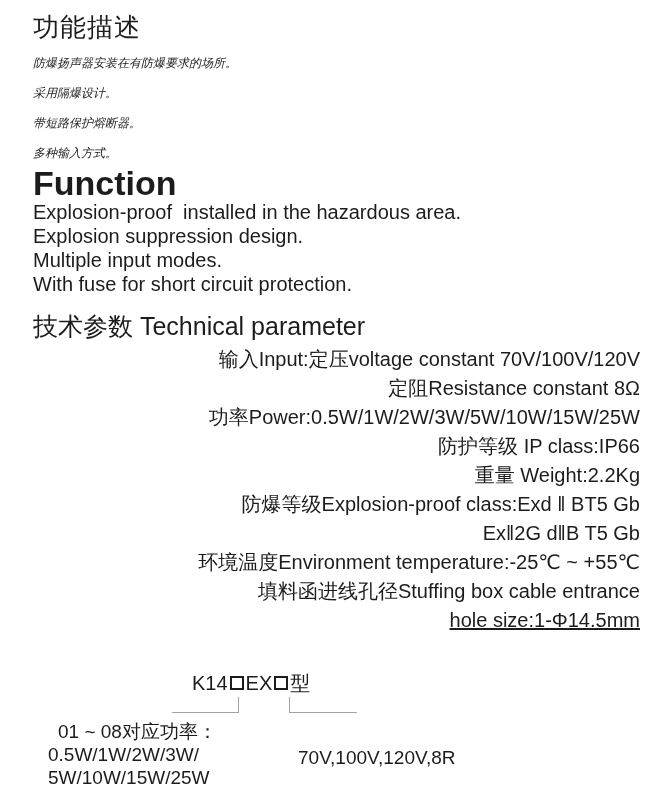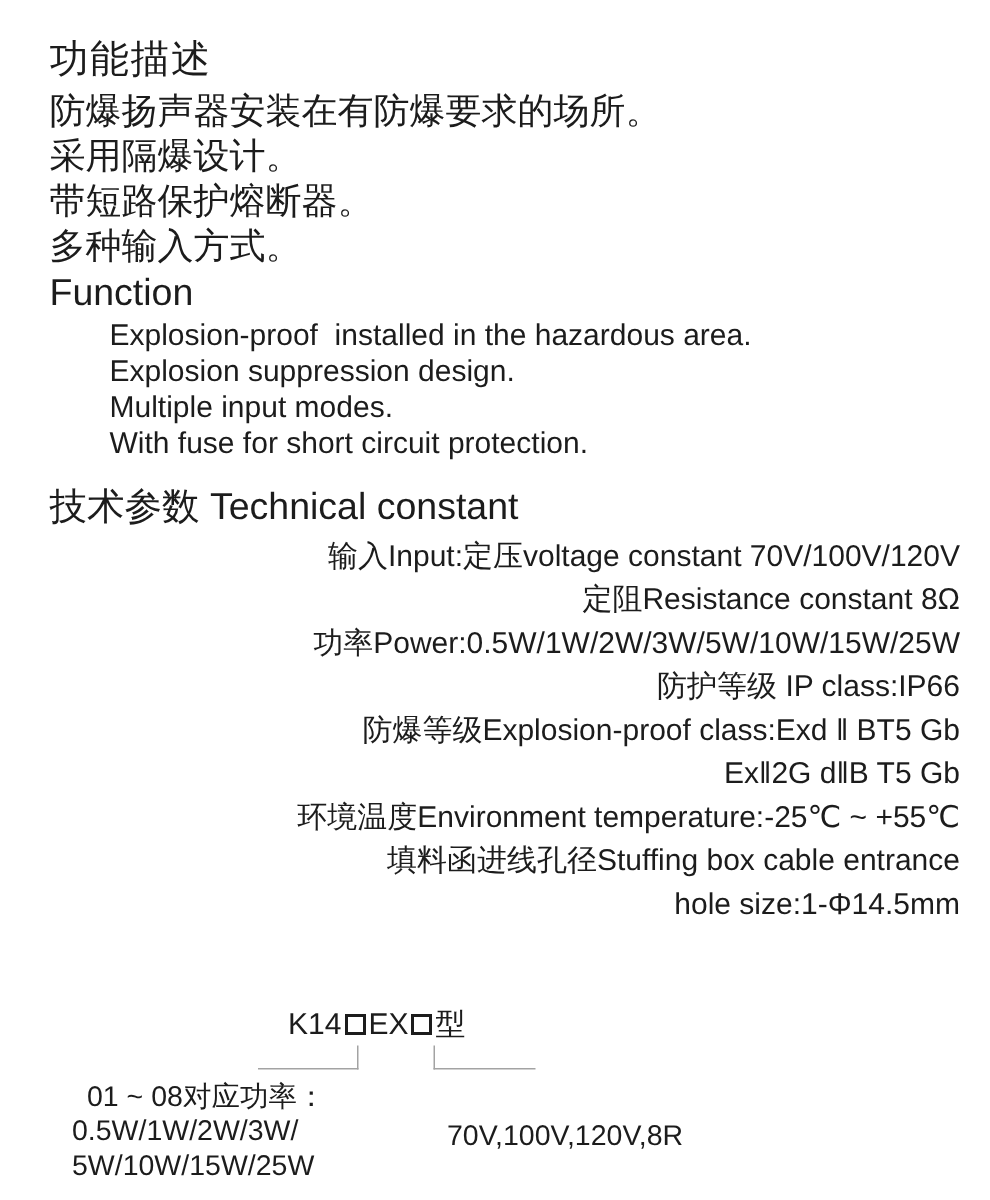--- a/index.html
+++ b/index.html
@@ -15,65 +15,65 @@
     color: #1c1c1c;
     font-family: "Liberation Sans", "DejaVu Sans", sans-serif;
     -webkit-font-smoothing: antialiased;
   }
   .content {
     padding: 8px 20px 0 33px;
   }
   .heading-cn {
     font-size: 26px;
     font-weight: normal;
-    margin: 16px 0 0 0;
+    margin: 4px 0 0 0;
     line-height: 30px;
     letter-spacing: 1px;
   }
   .heading-en {
-    font-size: 25px;
-    font-weight: normal;
+    font-size: 34px;
+    font-weight: bold;
     margin: 0;
     line-height: 30px;
   }
   .heading-tech {
     font-size: 25px;
     font-weight: normal;
     margin: 14px 0 0 0;
     line-height: 32px;
   }
   .cn-lines {
     margin-top: 6px;
   }
   .cn-lines .line {
-    font-size: 24px;
+    font-size: 12px;
     line-height: 30px;
+    font-style: italic;
   }
   .en-lines {
     margin-top: 2px;
-    margin-left: 40px;
   }
   .en-lines .line {
     font-size: 20px;
     line-height: 24px;
   }
   .tech-lines {
     margin-top: 3px;
   }
   .tech-lines .line {
     font-size: 20px;
     line-height: 29px;
     text-align: right;
   }
   .line {
     white-space: pre-wrap;
   }
   .indent-resistance { margin-left: 102px; }
   .indent-ex-class  { margin-left: 313px; }
-  .indent-hole-size { margin-left: 3px; }
+  .indent-hole-size { margin-left: 3px; text-decoration: underline; }
 
   
   .model-row {
     position: absolute;
     left: 192px;
     top: 672px;
     display: inline-flex;
     align-items: center;
     font-size: 20px;
     line-height: 22px;
@@ -135,26 +135,27 @@
   </div>
 
   <h1 class="heading-en">Function</h1>
   <div class="en-lines">
     <div class="line">Explosion-proof  installed in the hazardous area.</div>
     <div class="line">Explosion suppression design.</div>
     <div class="line">Multiple input modes.</div>
     <div class="line">With fuse for short circuit protection.</div>
   </div>
 
-  <h1 class="heading-tech">技术参数 Technical constant</h1>
+  <h1 class="heading-tech">技术参数 Technical parameter</h1>
   <div class="tech-lines">
     <div class="line">输入Input:定压voltage constant 70V/100V/120V</div>
     <div class="line indent-resistance">定阻Resistance constant 8Ω</div>
     <div class="line">功率Power:0.5W/1W/2W/3W/5W/10W/15W/25W</div>
     <div class="line">防护等级 IP class:IP66</div>
+    <div class="line">重量 Weight:2.2Kg</div>
     <div class="line">防爆等级Explosion-proof class:Exd ‖ BT5 Gb</div>
     <div class="line indent-ex-class">Ex‖2G d‖B T5 Gb</div>
     <div class="line">环境温度Environment temperature:-25℃ ~ +55℃</div>
     <div class="line">填料函进线孔径Stuffing box cable entrance</div>
     <div class="line indent-hole-size">hole size:1-Φ14.5mm</div>
   </div>
 
 </div>
 
 <div class="model-row">

